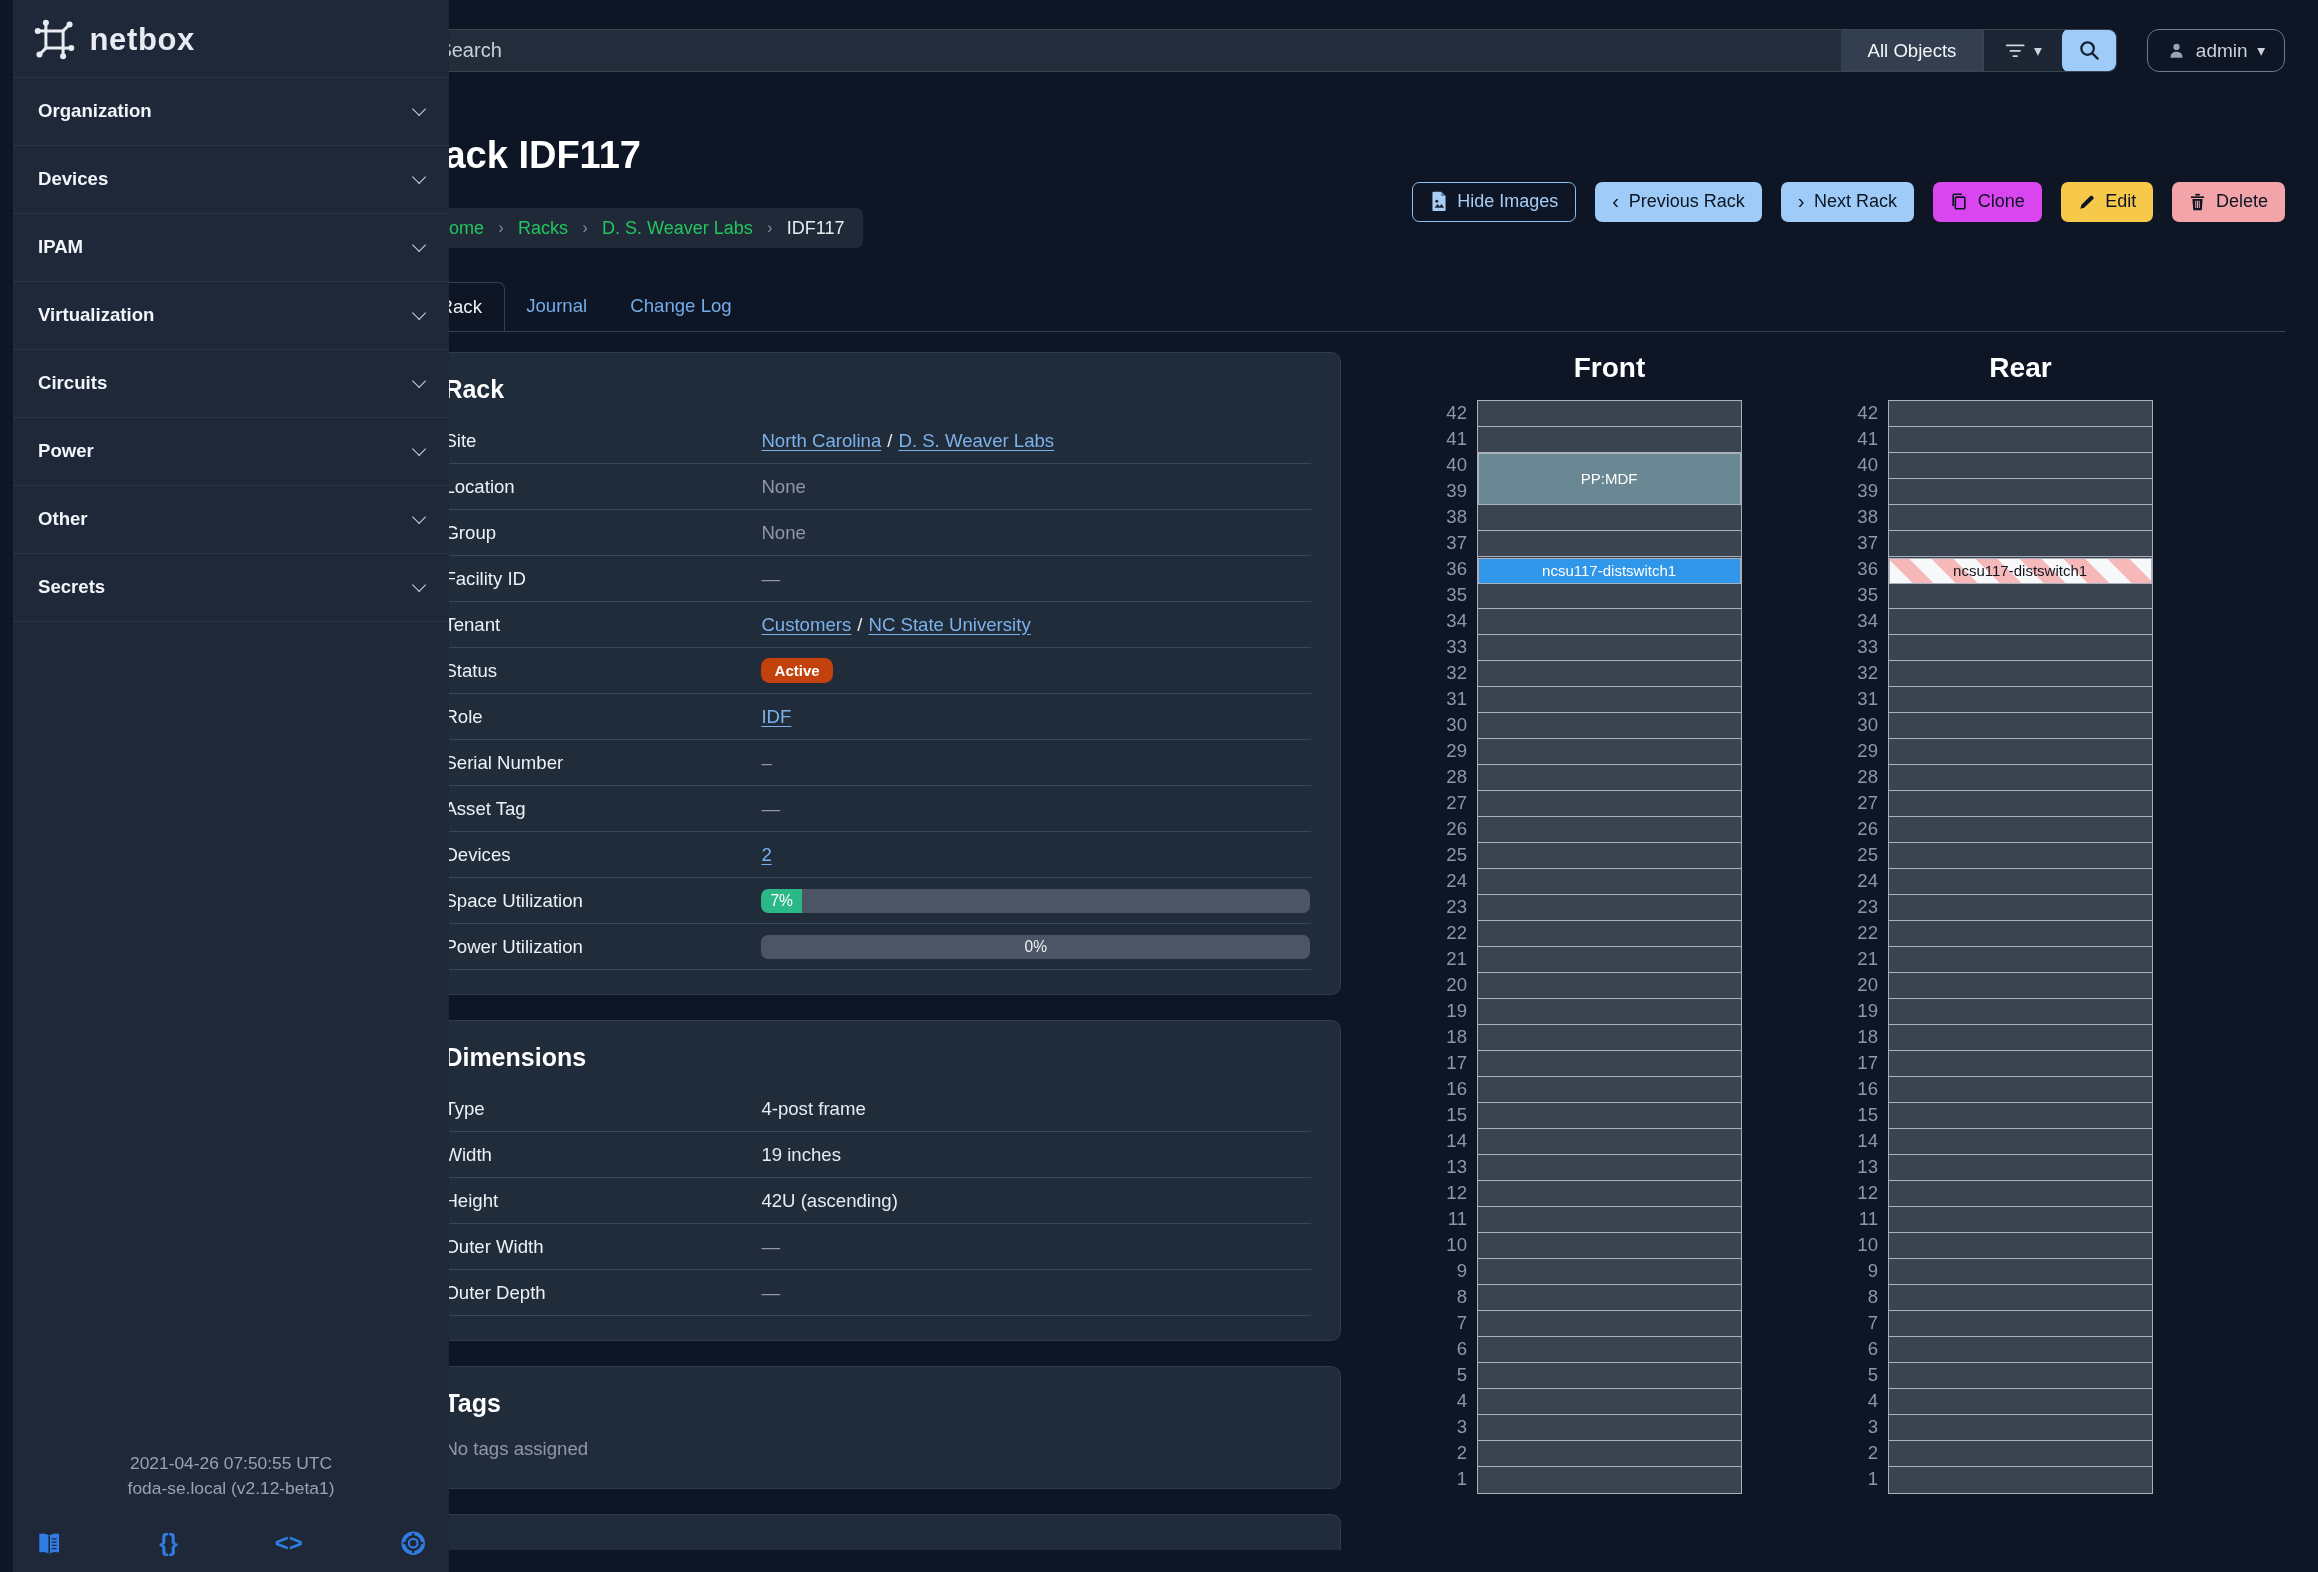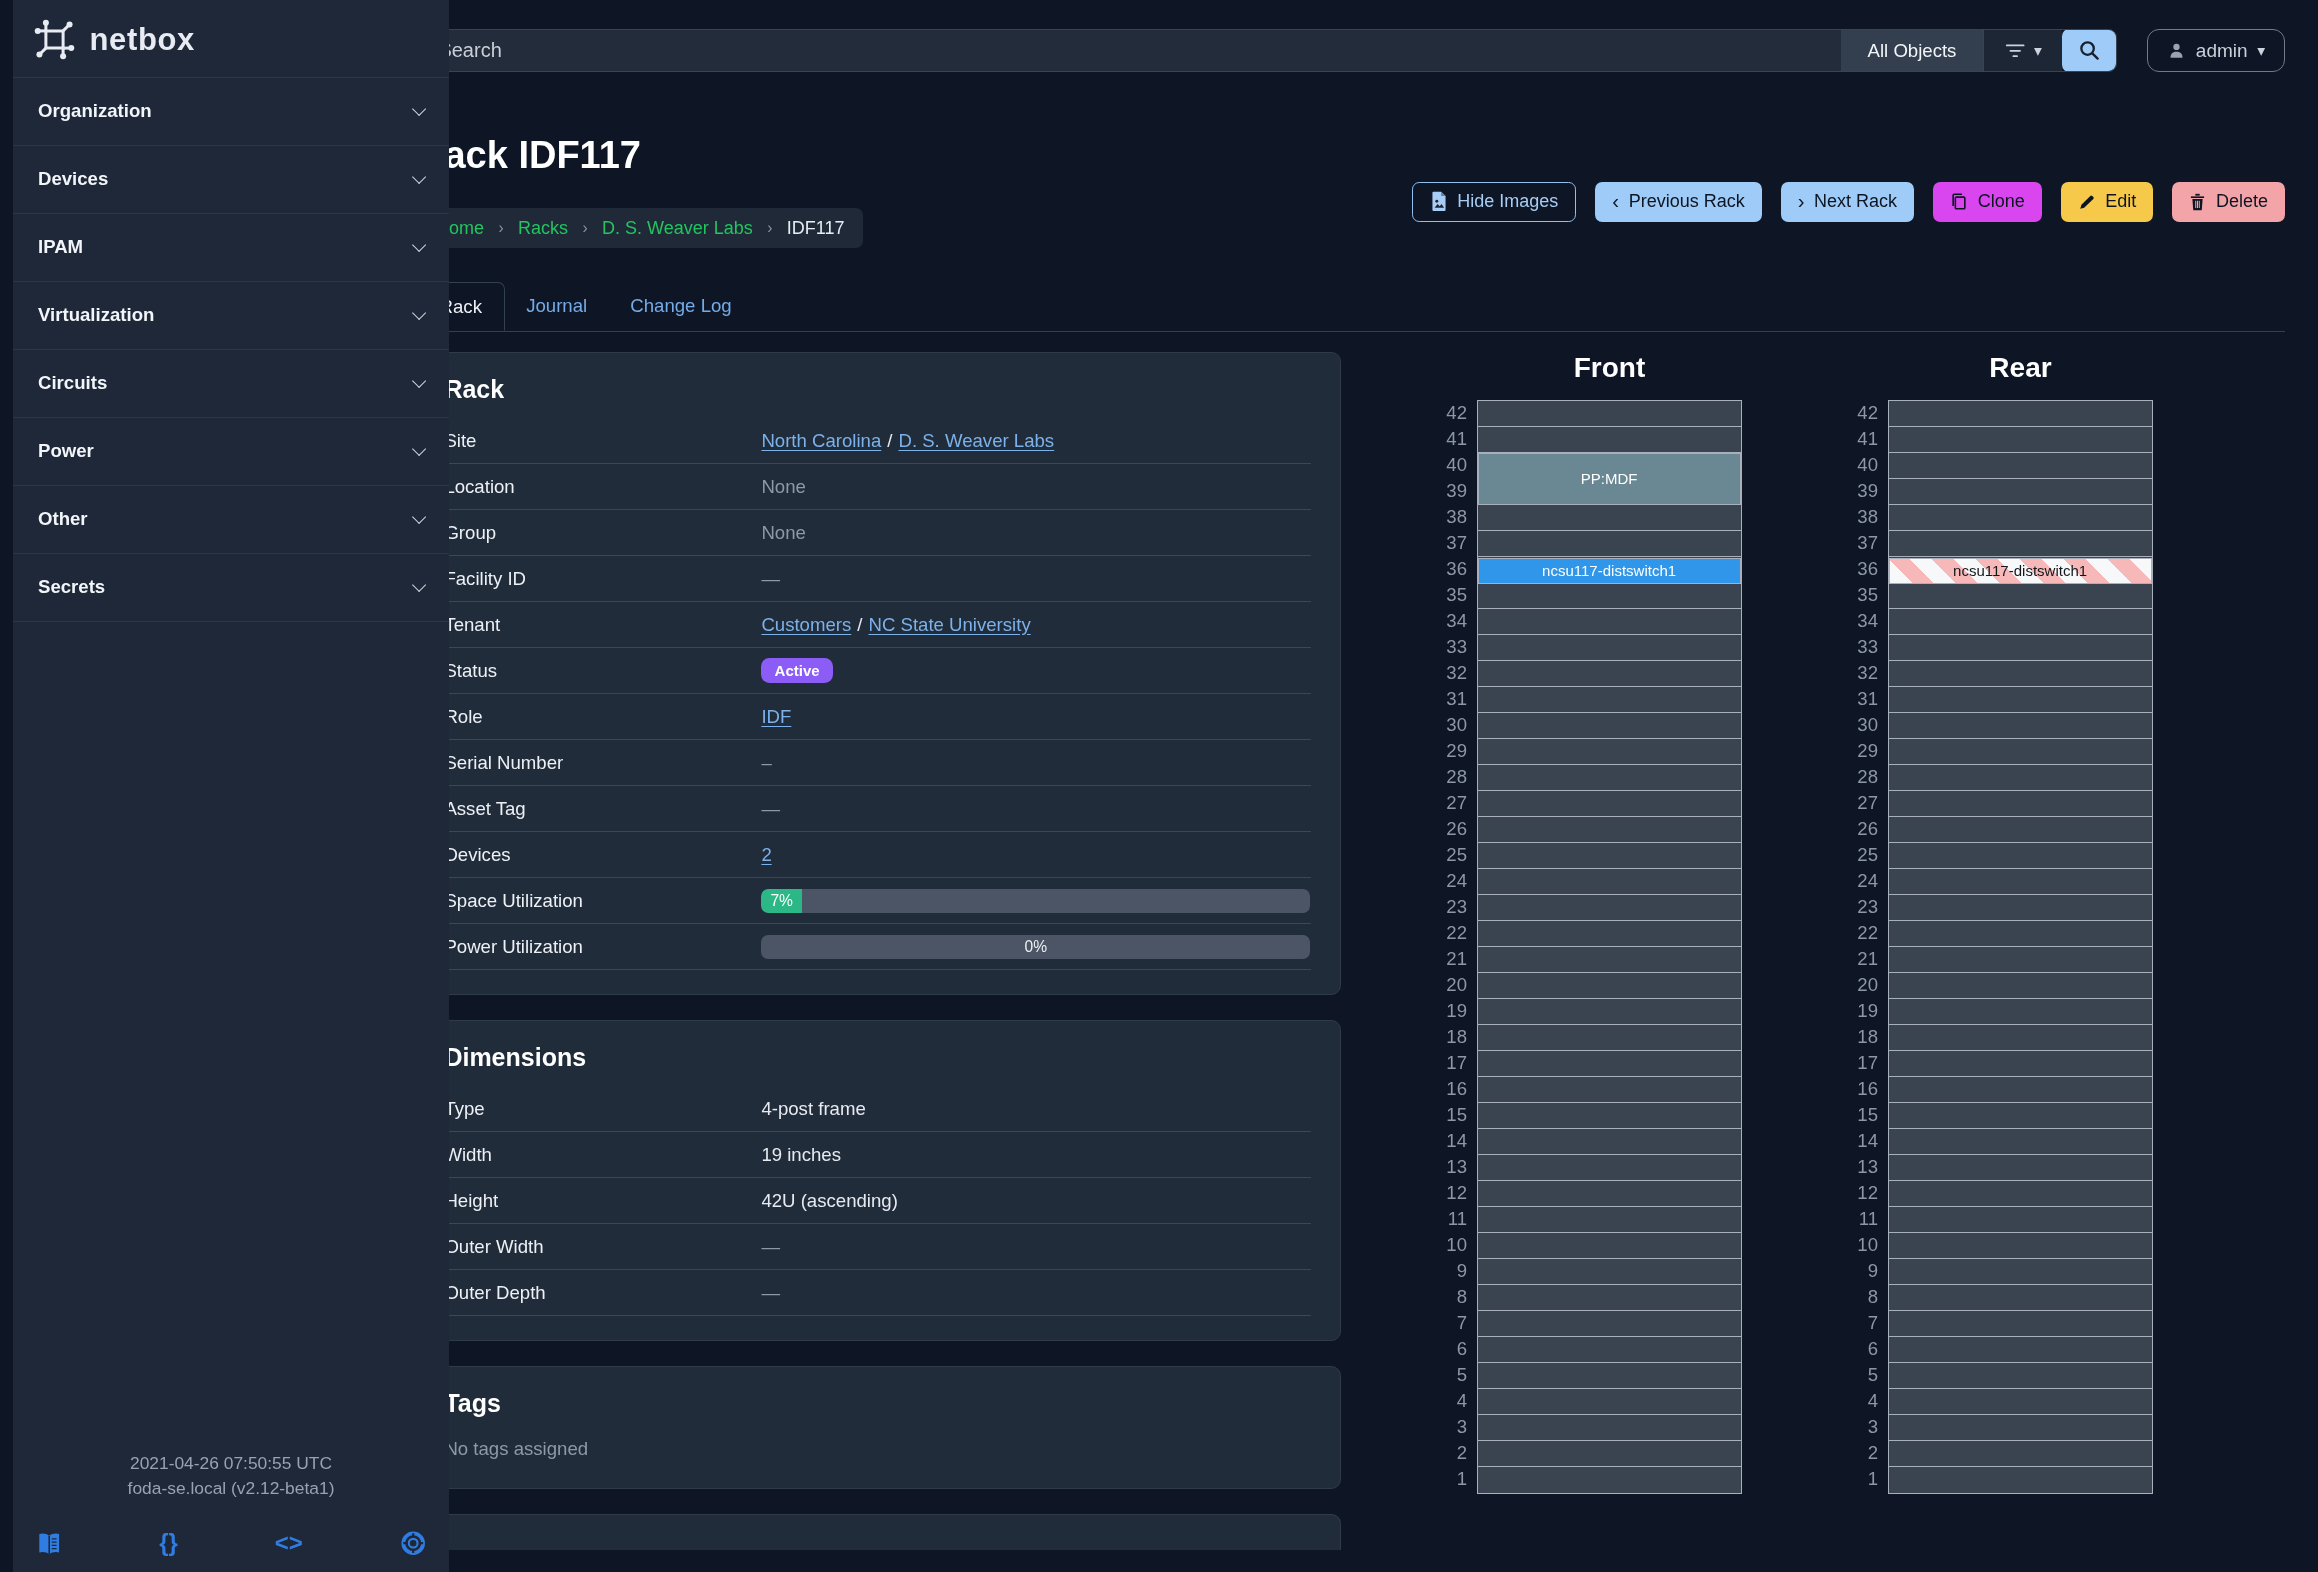--- a/index.html
+++ b/index.html
@@ -73,21 +73,21 @@
   .card { background:#212c3b; border:0.6px solid #2f3a4a; border-radius:9.6px; padding:21.6px 0 24px 0; }
   .card-title { font-size:25px; font-weight:700; color:#ffffff; padding:0 26.4px; margin-bottom:14.4px; }
   .attr-row { display:flex; align-items:center; min-height:46px; margin:0 29px 0 26.4px;
     border-bottom:0.6px solid #3c4756; padding:7.2px 0; }
   .attr-row:first-of-type { border-top:0.6px solid #3c4756; }
   .attr-label { width:317px; font-size:18.6px; font-weight:400; color:#edf1f6; }
   .attr-value { flex:1; font-size:18.6px; color:#e7ebf1; }
   .muted { color:#8e98a7; }
   .dlink { color:#7cb1ea; text-decoration:underline; text-underline-offset:3px; }
   .vsep { color:#e7ebf1; margin:0 6px; }
-  .badge { display:inline-block; background:#8b5cf6; color:#fff; font-weight:700; font-size:15px;
+  .badge { display:inline-block; background:#c2410c; color:#fff; font-weight:700; font-size:15px;
     padding:4.2px 13.2px; border-radius:8.4px; }
   .progress { position:relative; height:24px; background:#4b5566; border-radius:7.2px; width:549px; overflow:hidden; }
   .progress .fill { height:100%; background:#2bb886; border-radius:7.2px 0 0 7.2px; display:flex;
     align-items:center; justify-content:center; color:#fff; font-size:15.6px; }
   .progress .center-label { position:absolute; inset:0; display:flex; align-items:center;
     justify-content:center; color:#eef1f5; font-size:15.6px; }
   .empty-text { font-size:18.6px; color:#8e98a7; padding:6px 26.4px 0 26.4px; }
   .card.partial { height:36px; border-radius:9.6px 9.6px 0 0; border-bottom:none; padding:0; }
 
   

